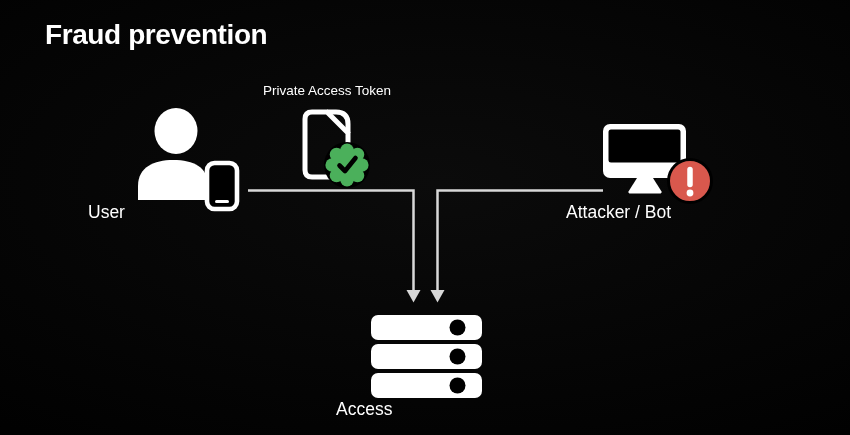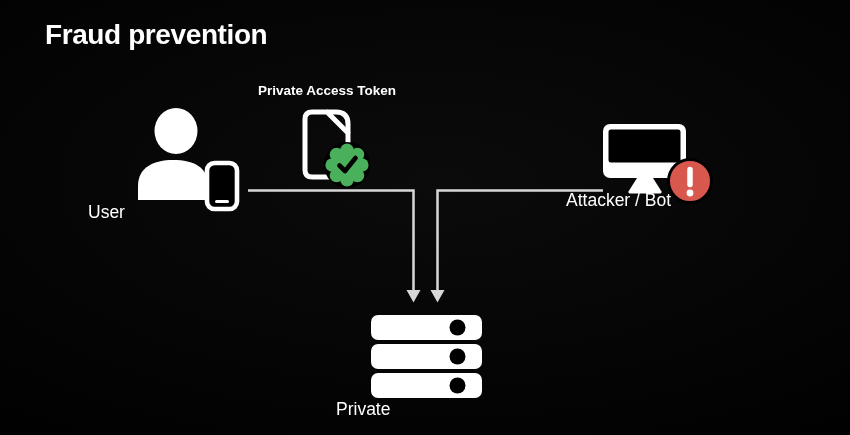--- a/index.html
+++ b/index.html
@@ -16,21 +16,21 @@
     position:absolute;left:45px;top:19px;
     font-size:28px;font-weight:700;letter-spacing:-0.4px;
     color:var(--text);
   }
   .node-label{
     position:absolute;width:180px;text-align:left;
     font-size:17.5px;font-weight:400;color:var(--text);
   }
   .token-label{
     position:absolute;left:237px;top:83px;width:180px;text-align:center;
-    font-size:13.5px;font-weight:700;color:var(--text);
+    font-size:13.5px;font-weight:400;color:var(--text);
   }
   .abs{position:absolute;}
   svg{display:block;overflow:visible;}
   .ic-fill{fill:var(--icon);}
   .ic-stroke{stroke:var(--icon);fill:none;}
   .screen{fill:var(--background);}
   .phone-body{fill:var(--background);stroke:var(--icon);stroke-width:4.6px;}
   .conn{stroke:var(--connector);stroke-width:2.5px;fill:none;}
   .conn-arrow{fill:var(--connector);}
   .seal-halo{fill:var(--background);}
@@ -86,25 +86,25 @@
   <svg class="abs" style="left:598px;top:116px" width="118" height="92" viewBox="0 0 118 92">
     <rect class="ic-fill" x="5" y="8" width="83" height="54" rx="7"></rect>
     <rect class="screen" x="10.5" y="13.5" width="72" height="33" rx="2.5"></rect>
     <path class="ic-fill" d="M39,62 H55 L63.5,75.5 Q64,77.5 61.5,77.5 H32.5 Q30,77.5 30.5,75.5 Z"></path>
     <g>
       <circle class="alert" cx="92" cy="65" r="21.5"></circle>
       <path class="alert-mark" d="M92,53.5 V68.5"></path>
       <circle cx="92" cy="77" r="3.4" fill="var(--icon)"></circle>
     </g>
   </svg>
-  <div class="node-label" style="left:566px;top:190px">Attacker / Bot</div>
+  <div class="node-label" style="left:566px;top:202px">Attacker / Bot</div>
 
   <svg class="abs" style="left:368px;top:312px" width="118" height="90" viewBox="0 0 118 90">
     <rect class="ic-fill" x="3" y="3" width="111" height="25" rx="7"></rect>
     <rect class="ic-fill" x="3" y="32" width="111" height="25" rx="7"></rect>
     <rect class="ic-fill" x="3" y="61" width="111" height="25" rx="7"></rect>
     <circle class="dot" cx="89.5" cy="15.5" r="8"></circle>
     <circle class="dot" cx="89.5" cy="44.5" r="8"></circle>
     <circle class="dot" cx="89.5" cy="73.5" r="8"></circle>
   </svg>
-  <div class="node-label" style="left:336px;top:399px">Private</div>
+  <div class="node-label" style="left:336px;top:399px">Access</div>
 
 </div>
 
 </body></html>

